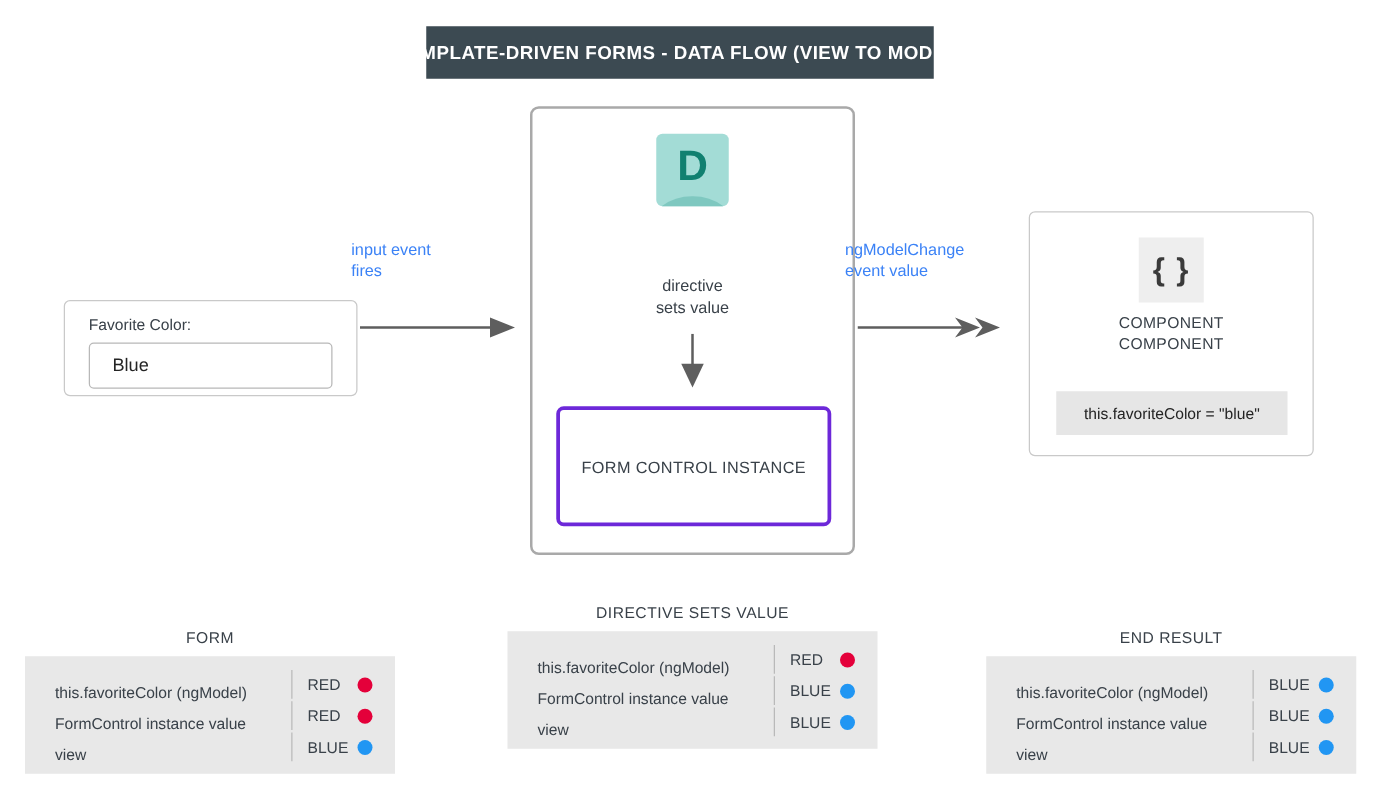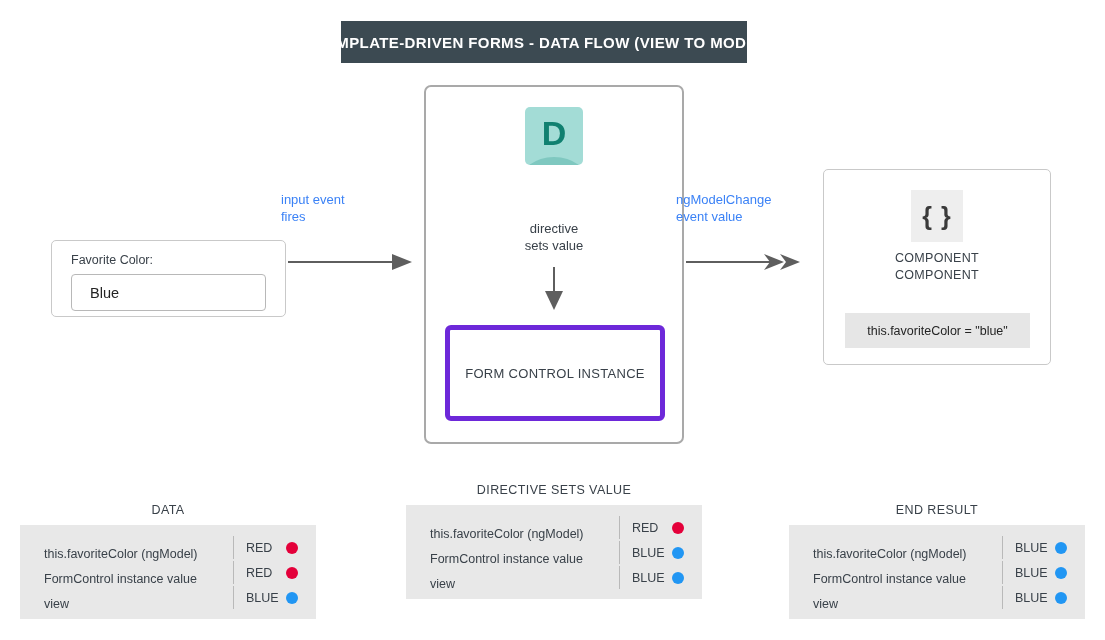--- a/index.html
+++ b/index.html
@@ -106,21 +106,21 @@
   }
   .down-arrow {
     position: absolute;
     left: 50%; transform: translateX(-50%);
     top: 180px;
   }
   .fc-box {
     position: absolute;
     left: 19px; top: 238px;
     width: 220px; height: 96px;
-    border: 5px solid #6d28d9;
+    border: 3px solid #6d28d9;
     border-radius: 6px;
     display: flex; align-items: center; justify-content: center;
     font-size: 13px;
     color: #394149;
     letter-spacing: 0.3px;
   }
 
   
   .ts-card { left: 823px; top: 169px; width: 228px; height: 196px; }
   .brace-icon {
@@ -261,21 +261,21 @@
   <div class="card ts-card">
     <div class="brace-icon">{ }</div>
     <div class="ts-title">
       <span>COMPONENT</span><br>
       <span>COMPONENT</span>
     </div>
     <div class="code-chip">this.favoriteColor = "blue"</div>
   </div>
 
   <div class="table-block" style="left:20px; top:503px; width:296px;">
-    <div class="table-heading">DATA</div>
+    <div class="table-heading">FORM</div>
     <div class="table-body">
       <div class="trow">
         <div class="tname">this.favoriteColor (ngModel)</div>
         <div class="tdivider"></div>
         <div class="tval">RED</div>
         <div class="tdot" style="background: rgb(228, 0, 58);"></div>
       </div>
       <div class="trow">
         <div class="tname">FormControl instance value</div>
         <div class="tdivider"></div>

